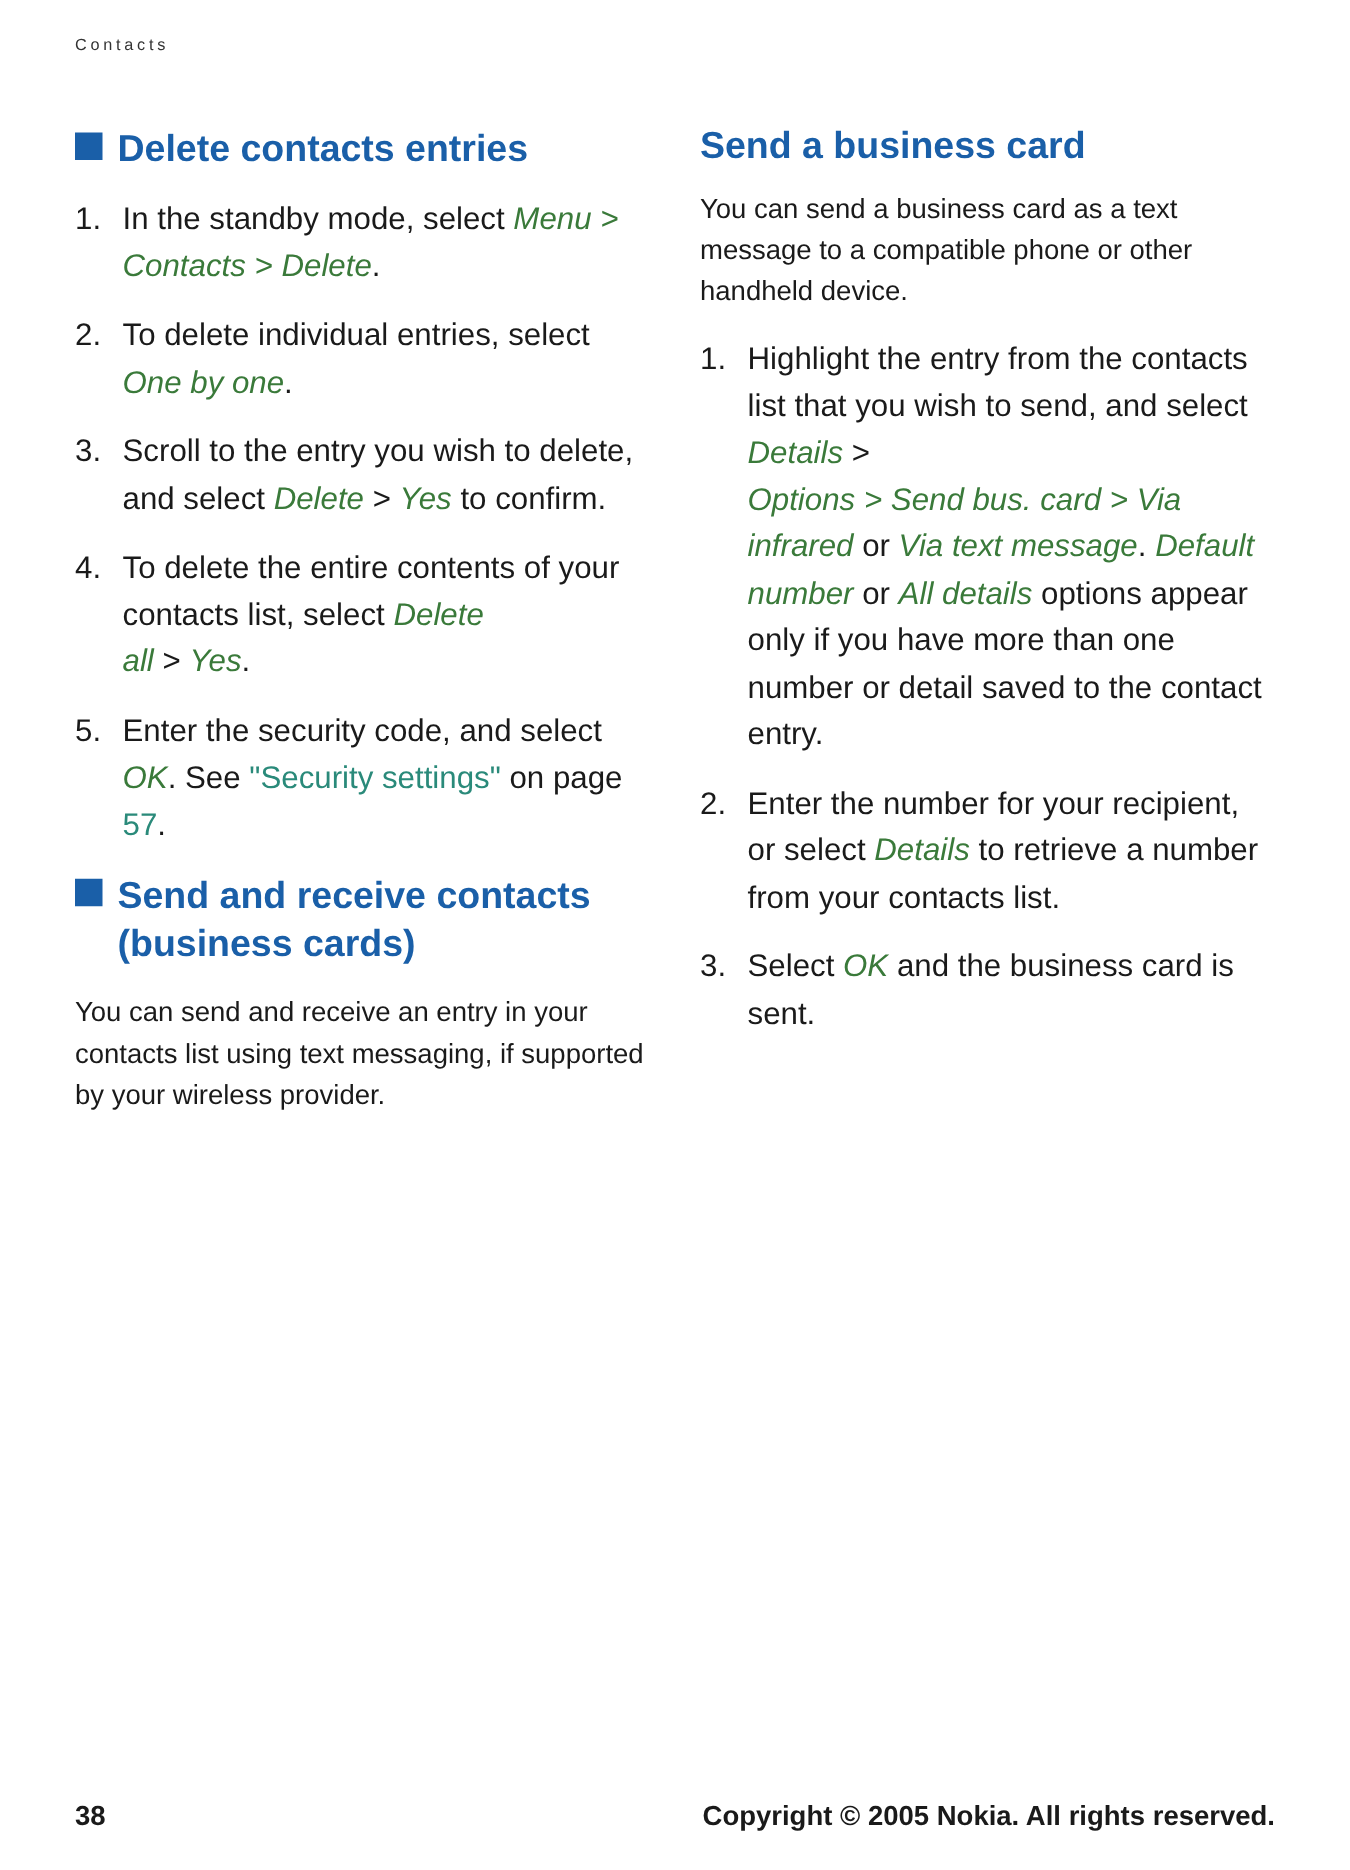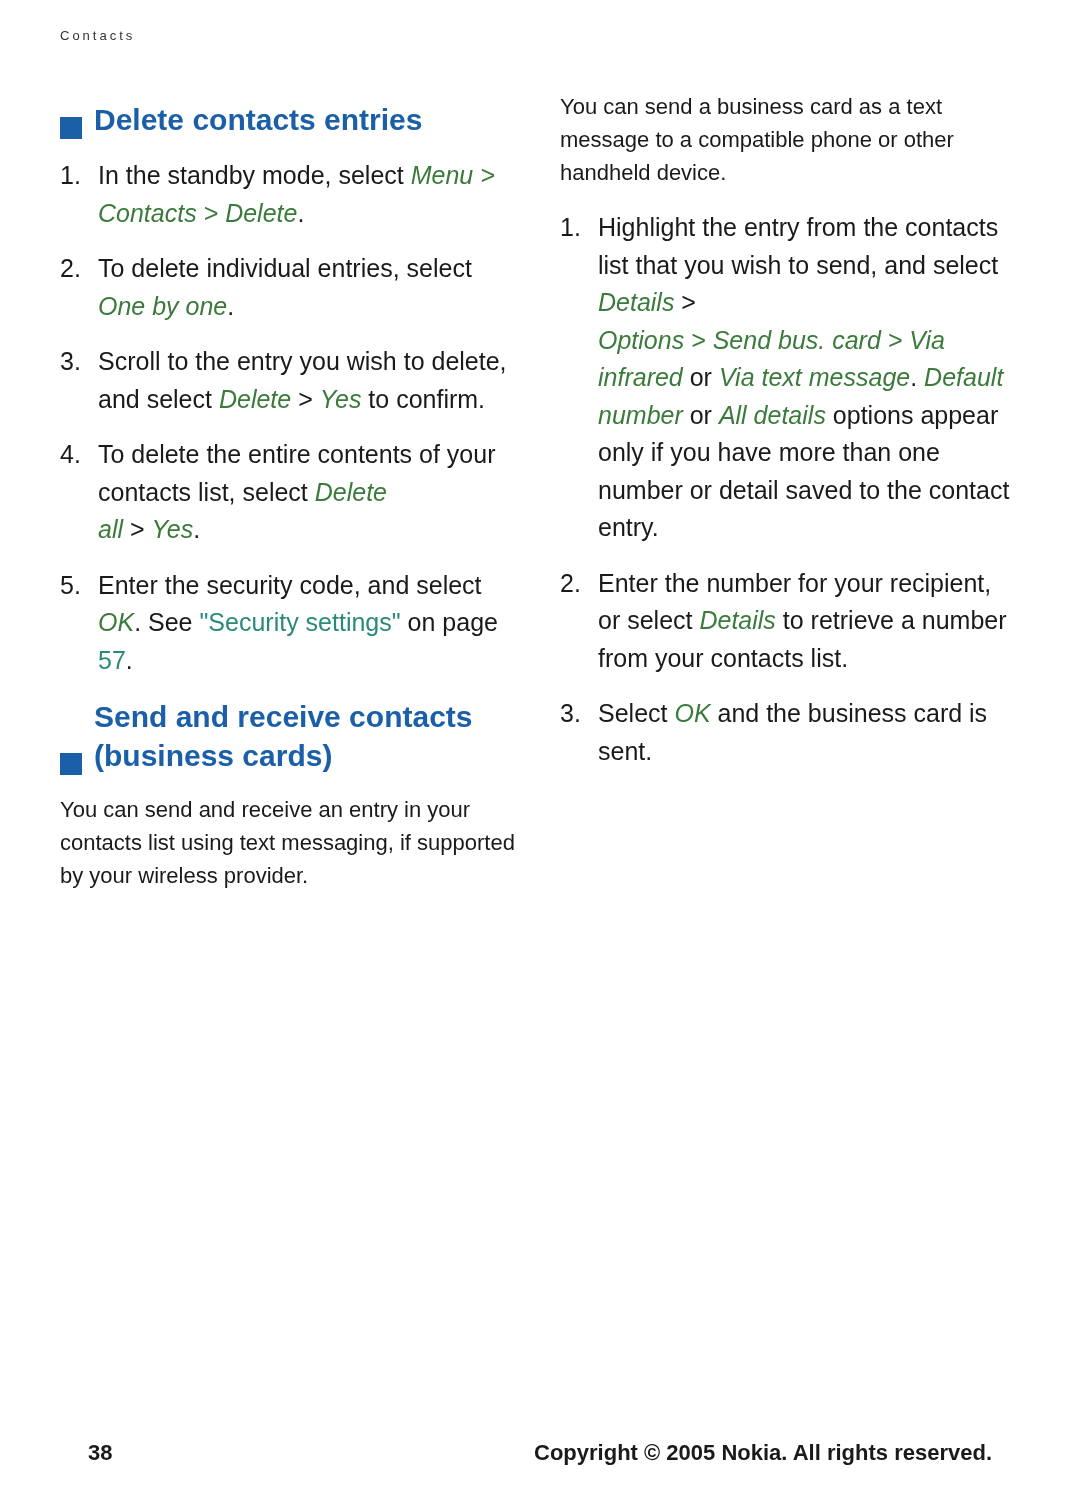--- a/index.html
+++ b/index.html
@@ -29,21 +29,21 @@
     }
 
     .page-footer {
       position: absolute;
       bottom: 30px;
       left: 0;
       right: 0;
       display: flex;
       justify-content: space-between;
       align-items: center;
-      padding: 0 88px;
+      padding: 0 60px;
       font-size: 22px;
       font-weight: bold;
       color: #1a1a1a;
     }
 
     .content-area {
       position: absolute;
       top: 70px;
       left: 60px;
       right: 60px;
@@ -69,21 +69,21 @@
       padding-left: 30px;
     }
 
     .intro-item .green-italic {
       color: #3a7a3a;
       font-style: italic;
     }
 
     .section-heading {
       display: flex;
-      align-items: flex-end;
+      align-items: flex-start;
       gap: 12px;
       margin-bottom: 18px;
       margin-top: 10px;
     }
 
     .section-heading .blue-square {
       width: 22px;
       height: 22px;
       background: #1a5fa8;
       flex-shrink: 0;
@@ -192,20 +192,21 @@
         <div class="blue-square"></div>
         <h2>Send and receive contacts (business cards)</h2>
       </div>
       <p class="body-text">You can send and receive an entry in your contacts list using text messaging, if supported by your wireless provider.</p>
     </div>
 
   </div>
 
   <div class="right-column">
 
+    <div class="section-subheading">Send a business card</div>
 
     <p class="body-text">You can send a business card as a text message to a compatible phone or other handheld device.</p>
 
     <ol class="numbered-list">
       <li>
         <span class="num">1.</span>
         <span class="text">Highlight the entry from the contacts list that you wish to send, and select <span class="green-italic">Details</span> &gt;<br><span class="green-italic">Options &gt; Send bus. card &gt; Via infrared</span> or <span class="green-italic">Via text message</span>. <span class="green-italic">Default number</span> or <span class="green-italic">All details</span> options appear only if you have more than one number or detail saved to the contact entry.</span>
       </li>
       <li>
         <span class="num">2.</span>

